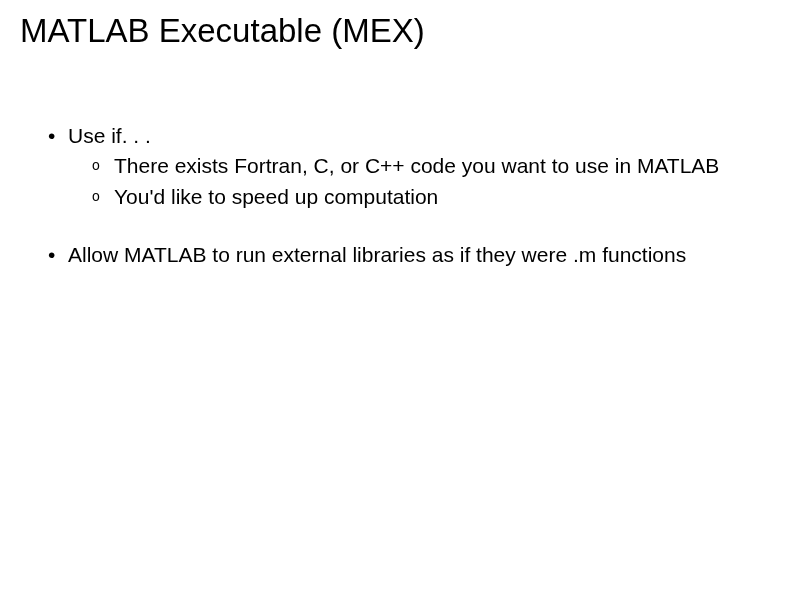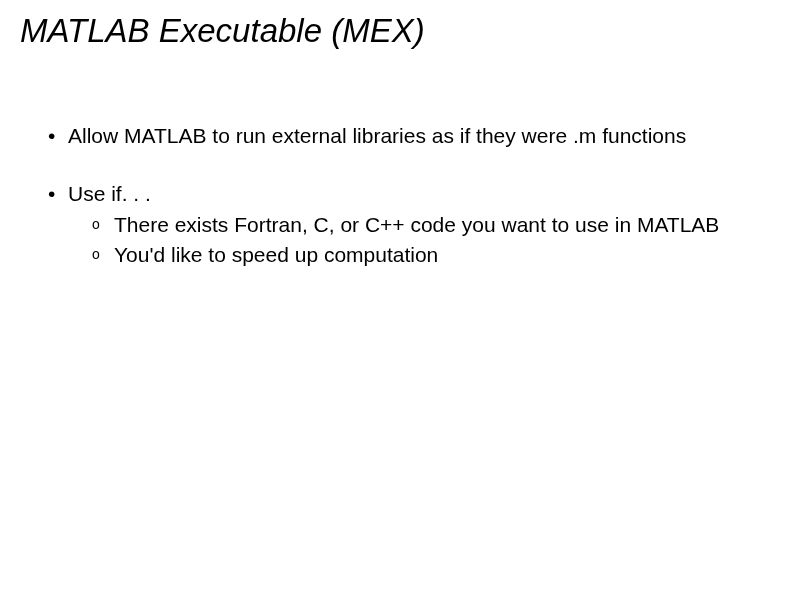--- a/index.html
+++ b/index.html
@@ -14,21 +14,20 @@
   .slide {
     width: 100%;
     height: 100%;
     padding: 12px 20px 20px 20px;
   }
   .title {
     font-size: 33px;
     font-weight: 400;
     margin-bottom: 72px;
     letter-spacing: 0px;
-    font-style: italic;
   }
   .content {
     padding-left: 20px;
     padding-right: 20px;
   }
   ul.top {
     list-style: none;
     font-size: 21px;
     line-height: 1.35;
   }
@@ -63,28 +62,28 @@
   }
 </style>
 </head>
 <body>
 
 <div class="slide">
   <h1 class="title">MATLAB Executable (MEX)</h1>
   <div class="content">
     <ul class="top">
       <li>
-        <span>Allow MATLAB to run external libraries as if they were .m functions</span>
-      </li>
-      <li>
         <span>Use if. . .</span>
         <ul class="sub">
           <li>
             <span>There exists Fortran, C, or C++ code you want to use in MATLAB</span>
           </li>
           <li>
             <span>You'd like to speed up computation</span>
           </li>
         </ul>
       </li>
+      <li>
+        <span>Allow MATLAB to run external libraries as if they were .m functions</span>
+      </li>
     </ul>
   </div>
 </div>
 
 </body></html>

